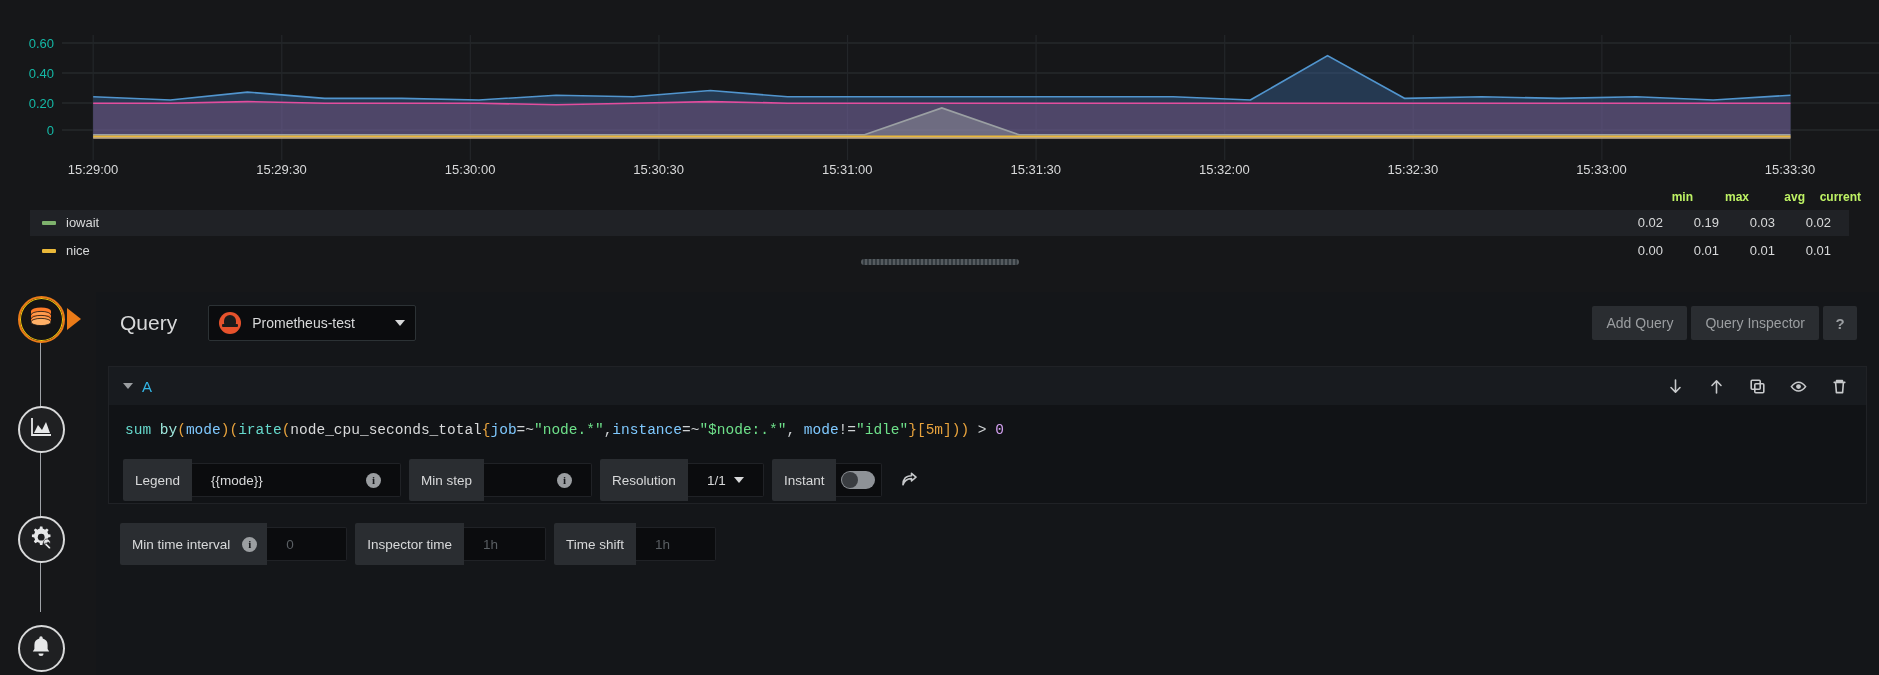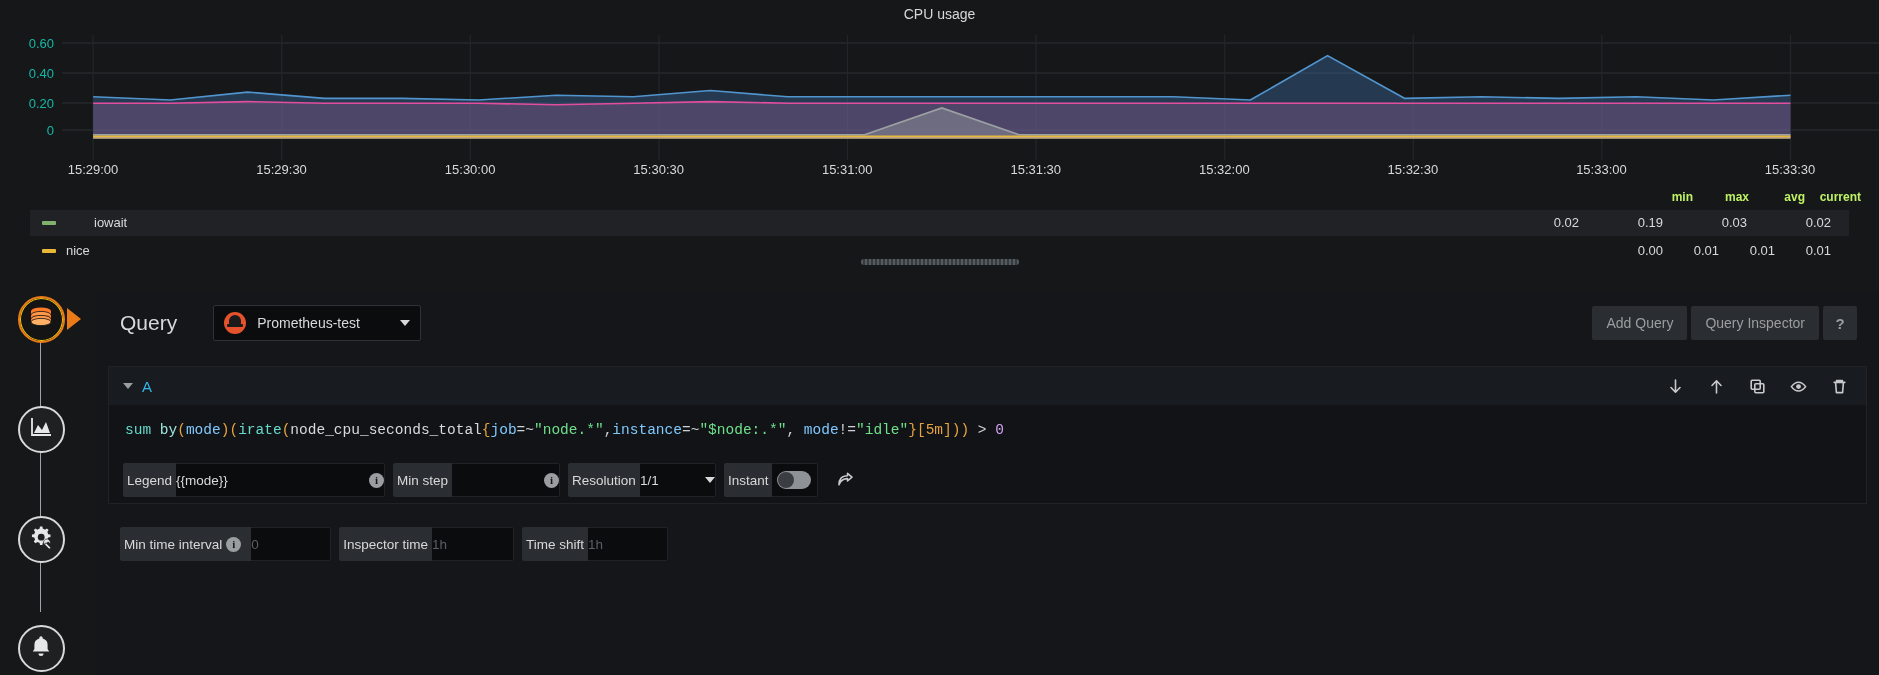--- a/index.html
+++ b/index.html
@@ -44,21 +44,21 @@
   }
   .legend-header span {
     display: inline-block; width: 56px; text-align: right;
     color: #bef264; font-weight: 600;
   }
   .legend-row {
     position: relative; height: 26px; line-height: 26px;
     margin: 2px 30px 0 30px; padding: 0 18px 0 12px;
     display: flex; align-items: center; font-size: 13px;
   }
-  .legend-row.alt { background: #202226; gap: 28px; }
+  .legend-row.alt { background: #202226; }
   .legend-swatch {
     display: inline-block; width: 14px; height: 4px;
     border-radius: 1px; margin-right: 10px;
   }
   .legend-name { color: #d8d9da; flex: 0 0 auto; }
   .legend-spacer { flex: 1 1 auto; }
   .legend-val {
     display: inline-block; width: 56px; text-align: right; color: #d8d9da;
   }
   .drag-handle {
@@ -99,25 +99,25 @@
 
   
   .editor {
     position: absolute; left: 96px; top: 292px; width: 1783px; height: 383px;
     background: #141619;
   }
   .query-head {
     position: relative; height: 62px; padding: 0 24px;
     display: flex; align-items: center;
   }
-  .query-head-label { font-size: 21px; color: #d8d9da; margin-right: 36px; }
+  .query-head-label { font-size: 21px; color: #d8d9da; margin-right: 5px; }
   .ds-picker {
     width: 208px; height: 36px; border: 1px solid #2c3235; border-radius: 2px;
     background: #0b0c0e; display: flex; align-items: center; padding: 0 10px;
-    font-size: 14px; color: #d8d9da; cursor: pointer;
+    font-size: 14px; color: #d8d9da; cursor: pointer; margin-left: 26px;
   }
   .prom-icon {
     width: 22px; height: 22px; border-radius: 50%; background: #e6522c;
     margin-right: 11px; flex: 0 0 auto; position: relative;
   }
   .prom-icon::before {
     content: ""; position: absolute; left: 5px; top: 3px;
     width: 12px; height: 10px; border-radius: 6px 6px 2px 2px; background: #1b1b1b;
   }
   .prom-icon::after {
@@ -174,28 +174,28 @@
   .t-op  { color: #cfd2d4; }
   .t-num { color: #d3a0f0; }
   .t-plain { color: #d8d9da; }
 
   .qr-opts {
     height: 46px; display: flex; align-items: center;
     padding: 0 14px; gap: 8px;
   }
   .seg { display: flex; align-items: center; height: 34px; }
   .seg-label {
-    height: 34px; padding: 0 4px; background: #2a2d31; color: #d8d9da;
+    height: 42px; padding: 0 12px; background: #2a2d31; color: #d8d9da;
     font-size: 13.5px; display: flex; align-items: center; white-space: nowrap;
     border-radius: 2px 0 0 2px;
   }
   .seg-input {
     height: 34px; background: #0b0c0e; border: 1px solid #202226;
     border-left: none; display: flex; align-items: center;
-    padding: 0 0; color: #d8d9da; font-size: 13.5px;
+    padding: 0 19px; color: #d8d9da; font-size: 13.5px;
     border-radius: 0 2px 2px 0;
   }
   .seg-input.w-legend { width: 209px; }
   .seg-input.w-step { width: 108px; }
   .seg-input.w-res { width: 76px; }
   .seg-input.w-fmt { width: 118px; }
   .seg-val { flex: 1 1 auto; }
   .seg-val.placeholder { color: #5a5f63; }
   .info-i {
     width: 15px; height: 15px; border-radius: 50%; background: #9b9ea1;
@@ -226,21 +226,20 @@
   .seg-input.w-mti { width: 80px; }
   .seg-input.w-rel { width: 82px; }
   .seg-input.w-ts  { width: 80px; }
 </style>
 </head>
 <body>
 
 <div class="app">
 
   <div class="panel">
-    <div class="panel-title">CPU usage</div>
 
     <div class="graph-wrap">
       <div class="y-labels">
         <div class="y-label" style="top:8px">0.60</div>
         <div class="y-label" style="top:38px">0.40</div>
         <div class="y-label" style="top:68px">0.20</div>
         <div class="y-label" style="top:95px">0</div>
       </div>
 
       <div class="plot">

